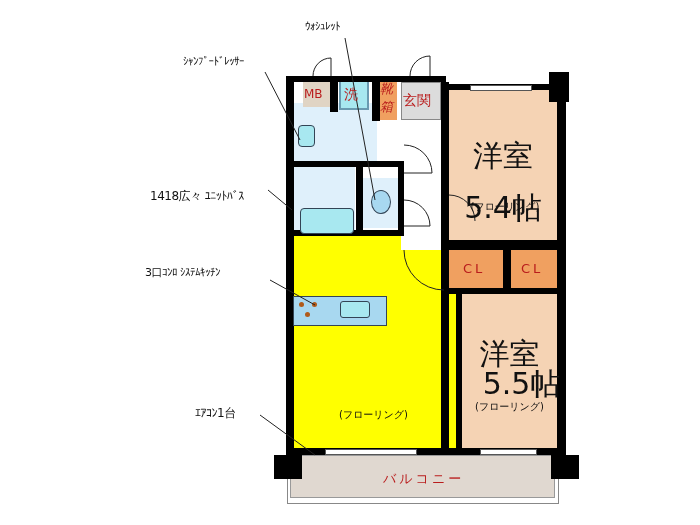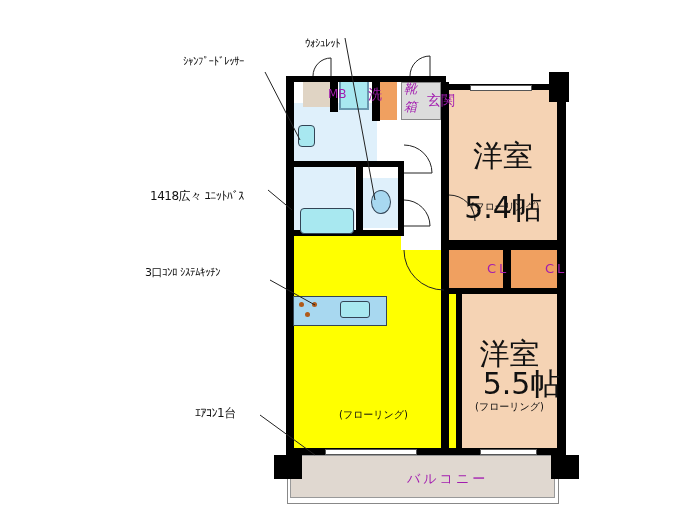--- a/index.html
+++ b/index.html
@@ -1,20 +1,20 @@
 <!DOCTYPE html>
 <html><head>
 <meta charset="utf-8">
 <style>
   html,body{margin:0;padding:0;background:#fff;}
   body{width:700px;height:525px;position:relative;overflow:hidden;font-family:"DejaVu Sans",sans-serif;}
   .abs{position:absolute;}
   .wall{position:absolute;background:#000;}
   .room{position:absolute;box-sizing:border-box;}
-  .lbl{position:absolute;color:#a21caf;white-space:nowrap;margin-left:24px;}
+  .lbl{position:absolute;color:#b91c1c;white-space:nowrap;}
   .callout{position:absolute;font-size:11px;color:#111;white-space:nowrap;letter-spacing:-0.5px;}
   .big{font-size:30px;line-height:32px;text-align:center;color:#111;}
   .sub{font-size:10px;text-align:center;color:#111;}
   svg{position:absolute;left:0;top:0;}
 </style>
 </head>
 <body>
 
 <div style="position:absolute;left:0;top:0;width:700px;height:525px;">
 
@@ -100,18 +100,18 @@
 
   <div class="lbl" style="left:463px;top:261px;font-size:13px;letter-spacing:3px;">CL</div>
   <div class="lbl" style="left:521px;top:261px;font-size:13px;letter-spacing:3px;">CL</div>
 
   <div class="abs big" style="left:462px;top:338px;width:95px;">洋室</div>
   <div class="abs big" style="left:462px;top:368px;width:119px;">5.5帖</div>
   <div class="abs sub" style="left:462px;top:400px;width:95px;">(フローリング)</div>
 
   <div class="abs sub" style="left:296px;top:408px;width:155px;">(フローリング)</div>
 
-  <div class="callout" style="left:305px;top:20px;margin-top:17px;">ｳｫｼｭﾚｯﾄ</div>
+  <div class="callout" style="left:305px;top:20px;">ｳｫｼｭﾚｯﾄ</div>
   <div class="callout" style="left:183px;top:55px;">ｼｬﾝﾌﾟｰﾄﾞﾚｯｻｰ</div>
   <div class="callout" style="left:150px;top:188px;font-size:12px;">1418広々 ﾕﾆｯﾄﾊﾞｽ</div>
   <div class="callout" style="left:145px;top:265px;">3口ｺﾝﾛ ｼｽﾃﾑｷｯﾁﾝ</div>
   <div class="callout" style="left:195px;top:405px;font-size:12px;">ｴｱｺﾝ1台</div>
 </div>
 
 </body></html>

